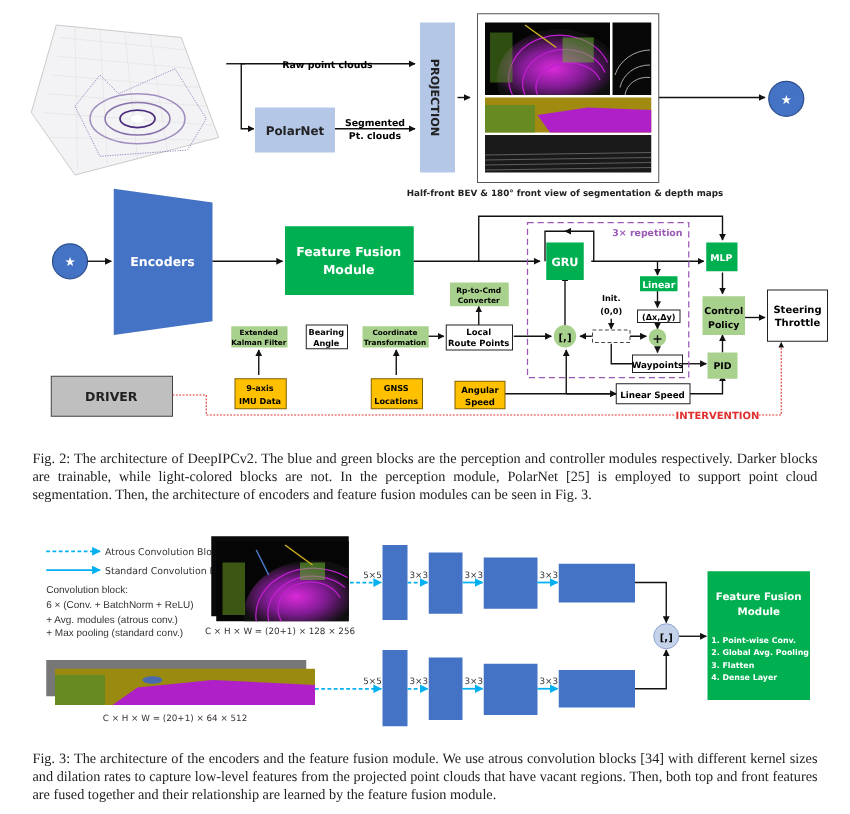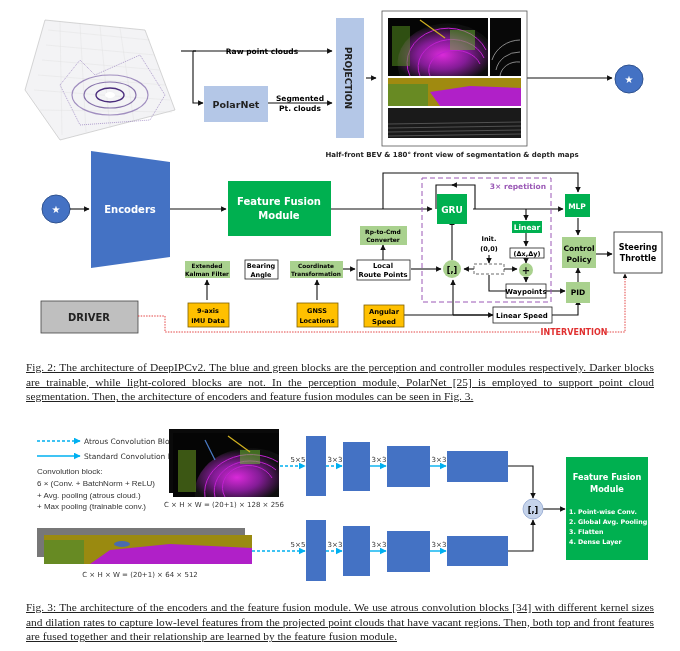--- a/index.html
+++ b/index.html
@@ -1,19 +1,19 @@
 <!DOCTYPE html>
 <html><head>
 <meta charset="utf-8">
 <style>
   html,body{margin:0;padding:0;background:#ffffff;}
   body{width:680px;height:651px;position:relative;overflow:hidden;font-family:"Liberation Sans",sans-serif;}
   svg{position:absolute;left:0;top:0;}
   .lbl{font-family:"DejaVu Sans",sans-serif;font-weight:bold;}
-  .cap{position:absolute;left:26px;width:628px;font-family:"Liberation Serif",serif;font-size:11.4px;line-height:14.6px;color:#222;text-align:justify;text-decoration:underline;}
+  .cap{position:absolute;left:26px;width:628px;font-family:"Liberation Serif",serif;font-size:11.4px;line-height:14.6px;color:#222;text-align:justify;}
   .legend{position:absolute;font-family:Liberation Sans, sans-serif;font-size:8px;color:#333;line-height:11.8px;}
 </style>
 </head>
 <body>
 
 <svg width="680" height="651" viewBox="0 0 680 651">
   <defs>
     <marker id="ah" viewBox="0 0 10 10" refX="9" refY="5" markerWidth="5" markerHeight="5" orient="auto">
       <path d="M0,0 L10,5 L0,10 z" fill="#111"></path>
     </marker>
@@ -298,18 +298,18 @@
   <text class="lbl" x="607" y="492" font-size="8.2" fill="#fff" text-anchor="middle">Module</text>
   <text class="lbl" x="569" y="514" font-size="6.3" fill="#fff">1. Point-wise Conv.</text>
   <text class="lbl" x="569" y="524" font-size="6.3" fill="#fff">2. Global Avg. Pooling</text>
   <text class="lbl" x="569" y="534" font-size="6.3" fill="#fff">3. Flatten</text>
   <text class="lbl" x="569" y="544" font-size="6.3" fill="#fff">4. Dense Layer</text>
 </svg>
 
 <div class="legend" style="left:37px;top:466px;">
   <div>Convolution block:</div>
   <div>6 × (Conv. + BatchNorm + ReLU)</div>
-  <div>+ Avg. pooling (atrous cloud.)</div>
-  <div>+ Max pooling (trainable conv.)</div>
+  <div>+ Avg. modules (atrous conv.)</div>
+  <div>+ Max pooling (standard conv.)</div>
 </div>
 
 <div class="cap" style="top:360px;">Fig. 2: The architecture of DeepIPCv2. The blue and green blocks are the perception and controller modules respectively. Darker blocks are trainable, while light-colored blocks are not. In the perception module, PolarNet [25] is employed to support point cloud segmentation. Then, the architecture of encoders and feature fusion modules can be seen in Fig. 3.</div>
 <div class="cap" style="top:600px;">Fig. 3: The architecture of the encoders and the feature fusion module. We use atrous convolution blocks [34] with different kernel sizes and dilation rates to capture low-level features from the projected point clouds that have vacant regions. Then, both top and front features are fused together and their relationship are learned by the feature fusion module.</div>
 
 </body></html>

